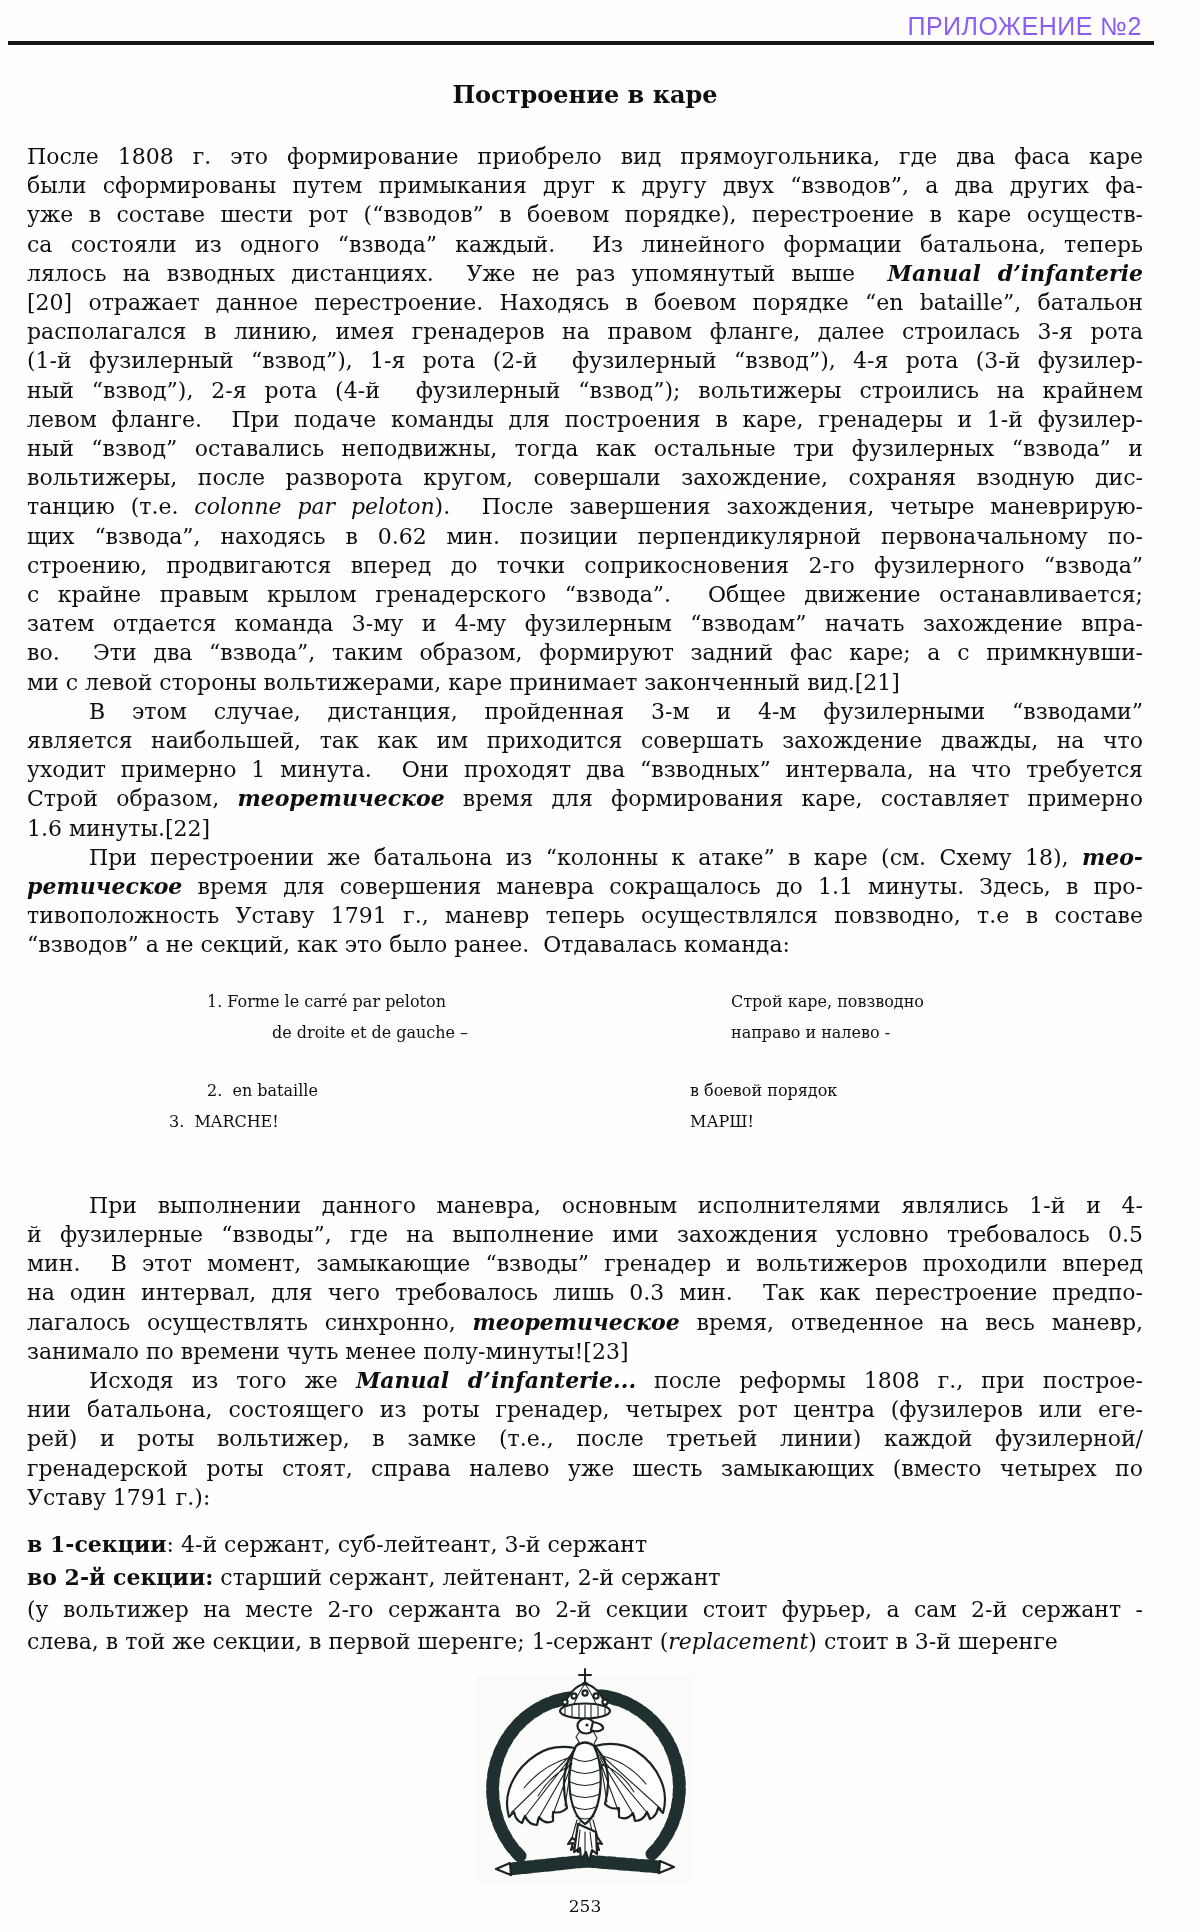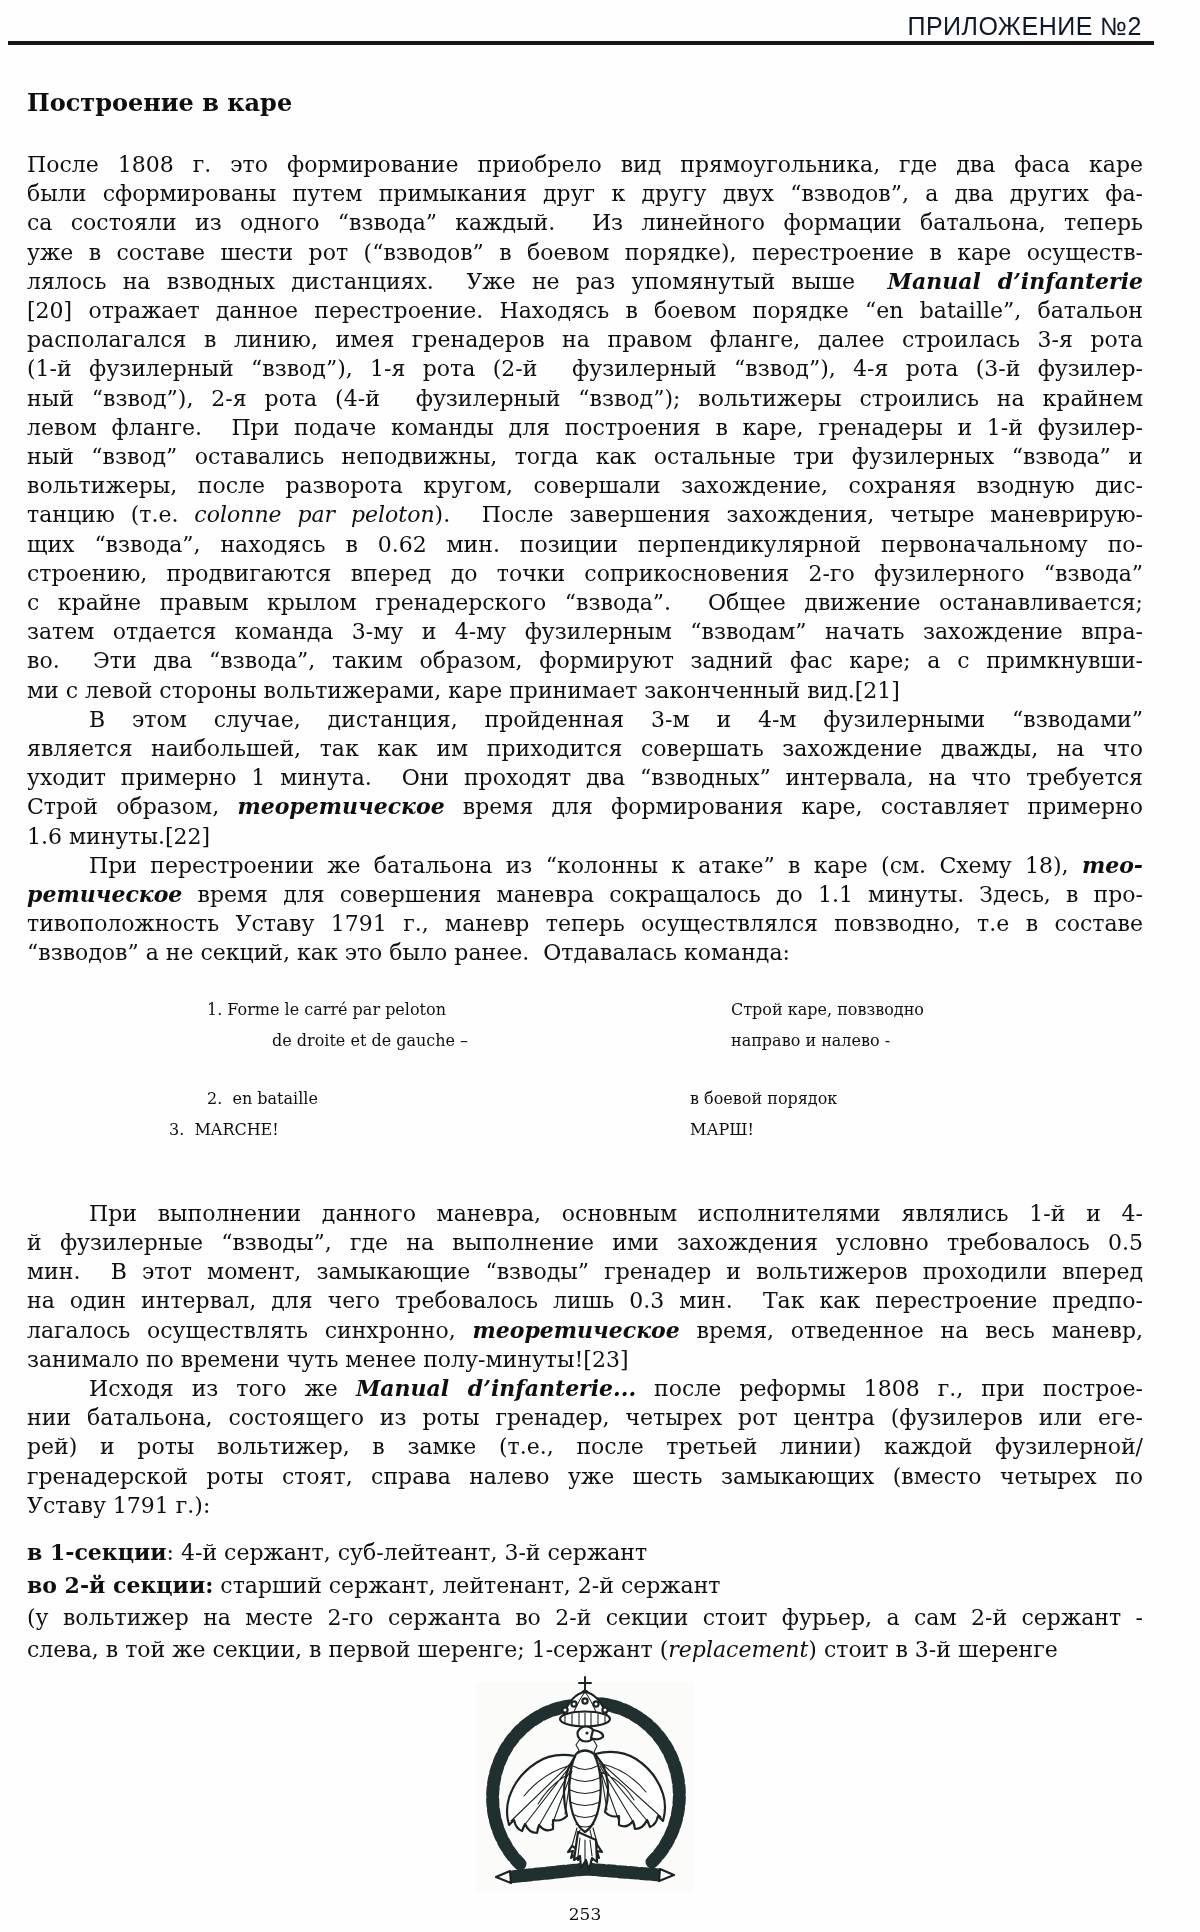--- a/index.html
+++ b/index.html
@@ -1,22 +1,22 @@
 <!DOCTYPE html>
 <html><head>
 <meta charset="utf-8">
 <style>
   html,body{margin:0;padding:0;background:#ffffff;}
   .page{position:relative;width:1200px;height:1932px;background:#fefefe;color:#0f0f0f;
         font-family:"DejaVu Serif","Liberation Serif",serif;overflow:hidden;}
   .hdr{position:absolute;top:12px;right:58px;font-family:"Liberation Sans","DejaVu Sans",sans-serif;
-       font-size:25px;letter-spacing:.5px;color:#0f172a;}
+       font-size:25px;letter-spacing:.5px;color:#8b5cf6;}
   .rule{position:absolute;top:41px;left:8px;right:46px;height:4px;background:#161616;}
   .content{position:absolute;top:80px;left:27px;right:57px;}
-  .title{text-align:left;font-weight:bold;font-size:24px;margin:8px 0 33px 0;}
+  .title{text-align:center;font-weight:bold;font-size:24px;margin:0 0 33px 0;}
   .para{font-size:22px;line-height:29.2px;}
   .line{text-align:justify;text-align-last:justify;white-space:pre-wrap;}
   .line.left{text-align:last-left;text-align-last:left;}
   .line.find{padding-left:62px;}
   .bi{font-weight:bold;font-style:italic;}
   .i{font-style:italic;}
   .b{font-weight:bold;}
   .cmds{margin:26px 0 54px 0;font-size:16px;line-height:31px;}
   .crow{position:relative;}
   .crow.gap{margin-top:27px;}
@@ -40,22 +40,22 @@
 <div class="page">
   <div class="hdr">ПРИЛОЖЕНИЕ №2</div>
   <div class="rule"></div>
 
   <div class="content">
     <div class="title">Построение в каре</div>
     <div id="doc-body">
         <div class="para">
           <div class="line"><span>После 1808 г. это формирование приобрело вид прямоугольника, где два фаса каре</span></div>
           <div class="line"><span>были сформированы путем примыкания друг к другу двух “взводов”, а два других фа-</span></div>
+          <div class="line"><span>уже в составе шести рот (“взводов” в боевом порядке), перестроение в каре осуществ-</span></div>
           <div class="line"><span>са состояли из одного “взвода” каждый.  Из линейного формации батальона, теперь</span></div>
-          <div class="line"><span>уже в составе шести рот (“взводов” в боевом порядке), перестроение в каре осуществ-</span></div>
           <div class="line"><span>лялось на взводных дистанциях.  Уже не раз упомянутый выше  </span><span class="bi">Manual d’infanterie</span></div>
           <div class="line"><span>[20] отражает данное перестроение. Находясь в боевом порядке “en bataille”, батальон</span></div>
           <div class="line"><span>располагался в линию, имея гренадеров на правом фланге, далее строилась 3-я рота</span></div>
           <div class="line"><span>(1-й фузилерный “взвод”), 1-я рота (2-й  фузилерный “взвод”), 4-я рота (3-й фузилер-</span></div>
           <div class="line"><span>ный “взвод”), 2-я рота (4-й  фузилерный “взвод”); вольтижеры строились на крайнем</span></div>
           <div class="line"><span>левом фланге.  При подаче команды для построения в каре, гренадеры и 1-й фузилер-</span></div>
           <div class="line"><span>ный “взвод” оставались неподвижны, тогда как остальные три фузилерных “взвода” и</span></div>
           <div class="line"><span>вольтижеры, после разворота кругом, совершали захождение, сохраняя взодную дис-</span></div>
           <div class="line"><span>танцию (т.е. </span><span class="i">colonne par peloton</span><span>).  После завершения захождения, четыре маневрирую-</span></div>
           <div class="line"><span>щих “взвода”, находясь в 0.62 мин. позиции перпендикулярной первоначальному по-</span></div>

